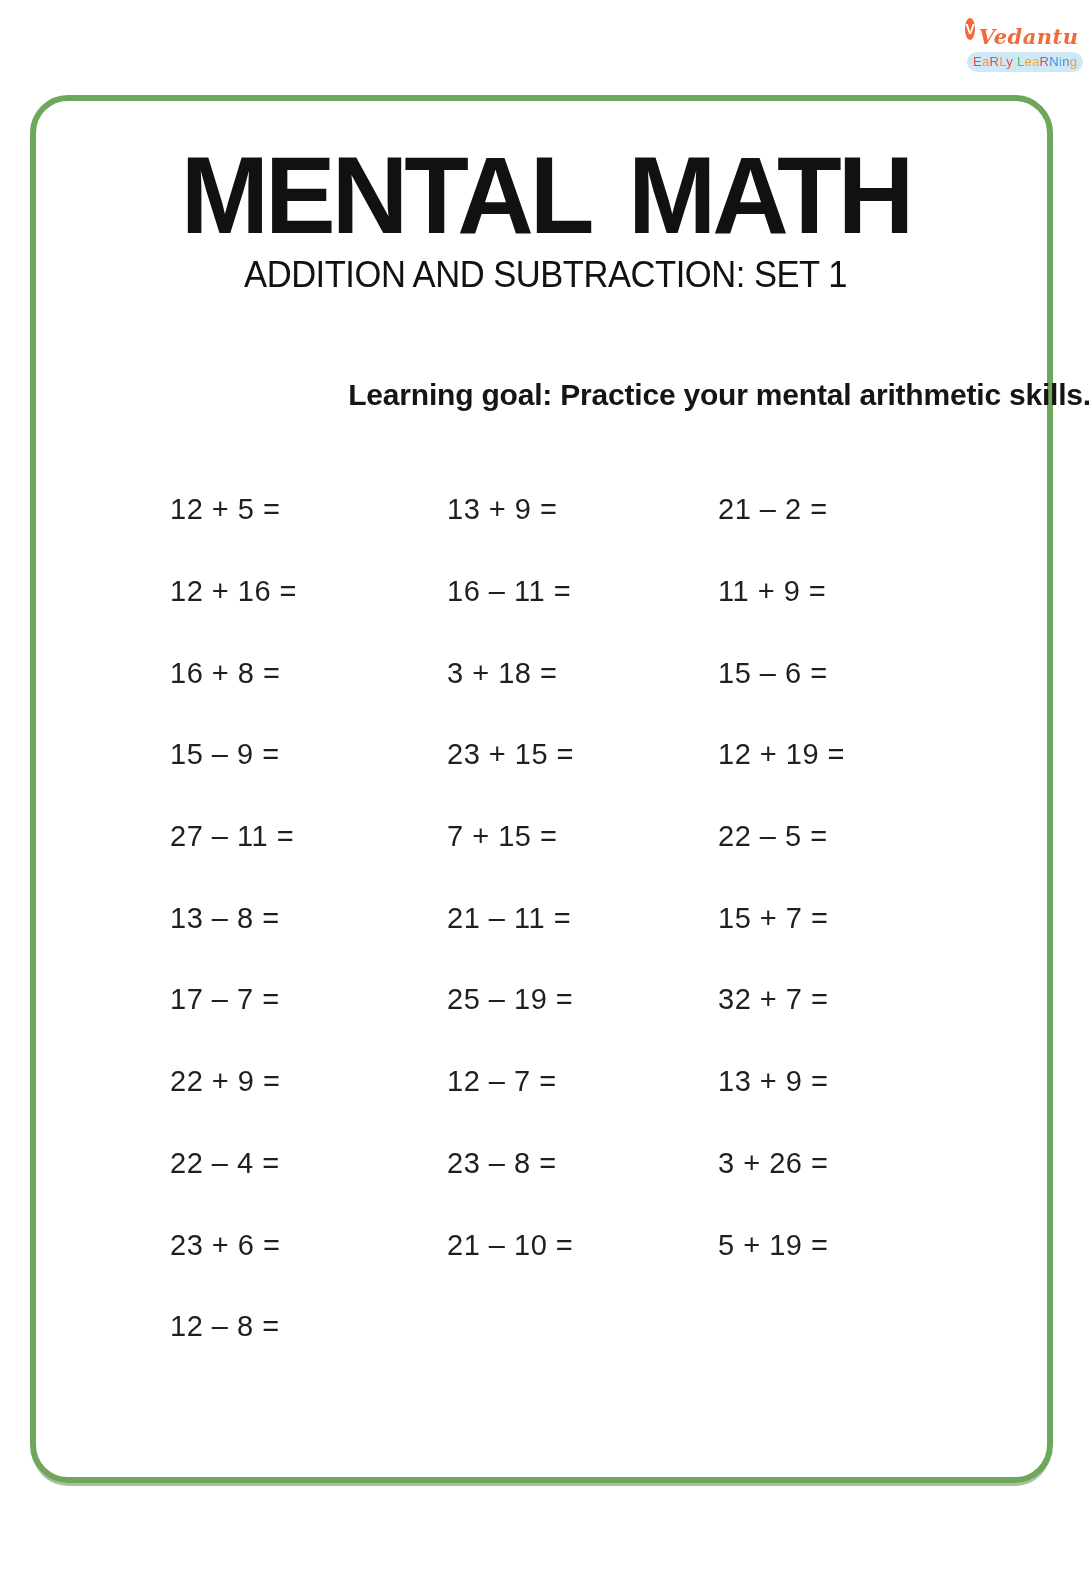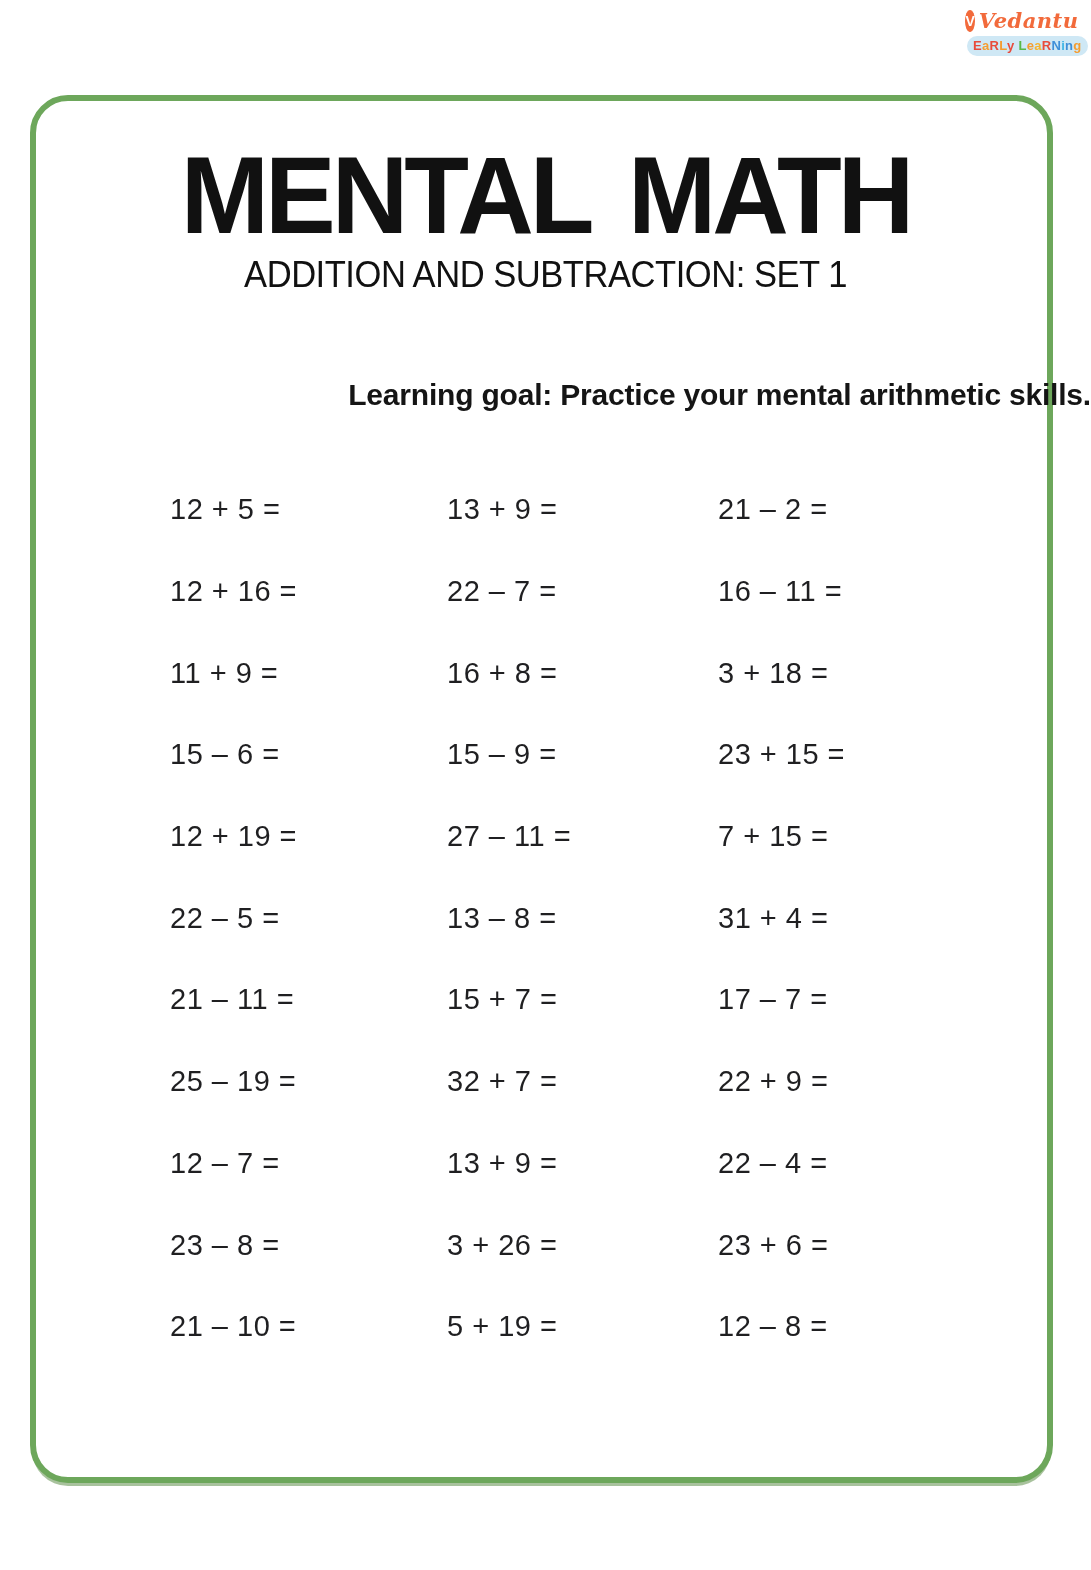--- a/index.html
+++ b/index.html
@@ -41,29 +41,30 @@
     font-size: 14px;
     line-height: 1;
   }
   .brand-name {
     font-family: "DejaVu Serif", serif;
     font-style: italic;
     font-weight: bold;
     font-size: 21px;
     color: #f26a3b;
     letter-spacing: 0.5px;
+    margin-top: 16px;
   }
   .tagline-pill {
     margin-top: 3px;
     display: inline-block;
     background: #cfe8f5;
     border-radius: 10px;
     padding: 2px 6px 3px 6px;
     font-size: 13px;
-    font-weight: bold;
+    font-weight: normal;
     letter-spacing: 0.3px;
     white-space: pre;
   }
 
   
   .frame {
     position: absolute;
     left: 30px;
     top: 95px;
     width: 1023px;
@@ -149,34 +150,32 @@
 
   <div class="title">MENTAL MATH</div>
   <div class="subtitle">ADDITION AND SUBTRACTION: SET 1</div>
   <div class="goal">Learning goal: Practice your mental arithmetic skills.</div>
 
   <div class="problems-grid">
     <div class="problem-cell">12 + 5 =</div>
     <div class="problem-cell">13 + 9 =</div>
     <div class="problem-cell">21 – 2 =</div>
     <div class="problem-cell">12 + 16 =</div>
-    <div class="problem-cell">22 – 7 =</div>
     <div class="problem-cell">16 – 11 =</div>
     <div class="problem-cell">11 + 9 =</div>
     <div class="problem-cell">16 + 8 =</div>
     <div class="problem-cell">3 + 18 =</div>
     <div class="problem-cell">15 – 6 =</div>
     <div class="problem-cell">15 – 9 =</div>
     <div class="problem-cell">23 + 15 =</div>
     <div class="problem-cell">12 + 19 =</div>
     <div class="problem-cell">27 – 11 =</div>
     <div class="problem-cell">7 + 15 =</div>
     <div class="problem-cell">22 – 5 =</div>
     <div class="problem-cell">13 – 8 =</div>
-    <div class="problem-cell">31 + 4 =</div>
     <div class="problem-cell">21 – 11 =</div>
     <div class="problem-cell">15 + 7 =</div>
     <div class="problem-cell">17 – 7 =</div>
     <div class="problem-cell">25 – 19 =</div>
     <div class="problem-cell">32 + 7 =</div>
     <div class="problem-cell">22 + 9 =</div>
     <div class="problem-cell">12 – 7 =</div>
     <div class="problem-cell">13 + 9 =</div>
     <div class="problem-cell">22 – 4 =</div>
     <div class="problem-cell">23 – 8 =</div>

